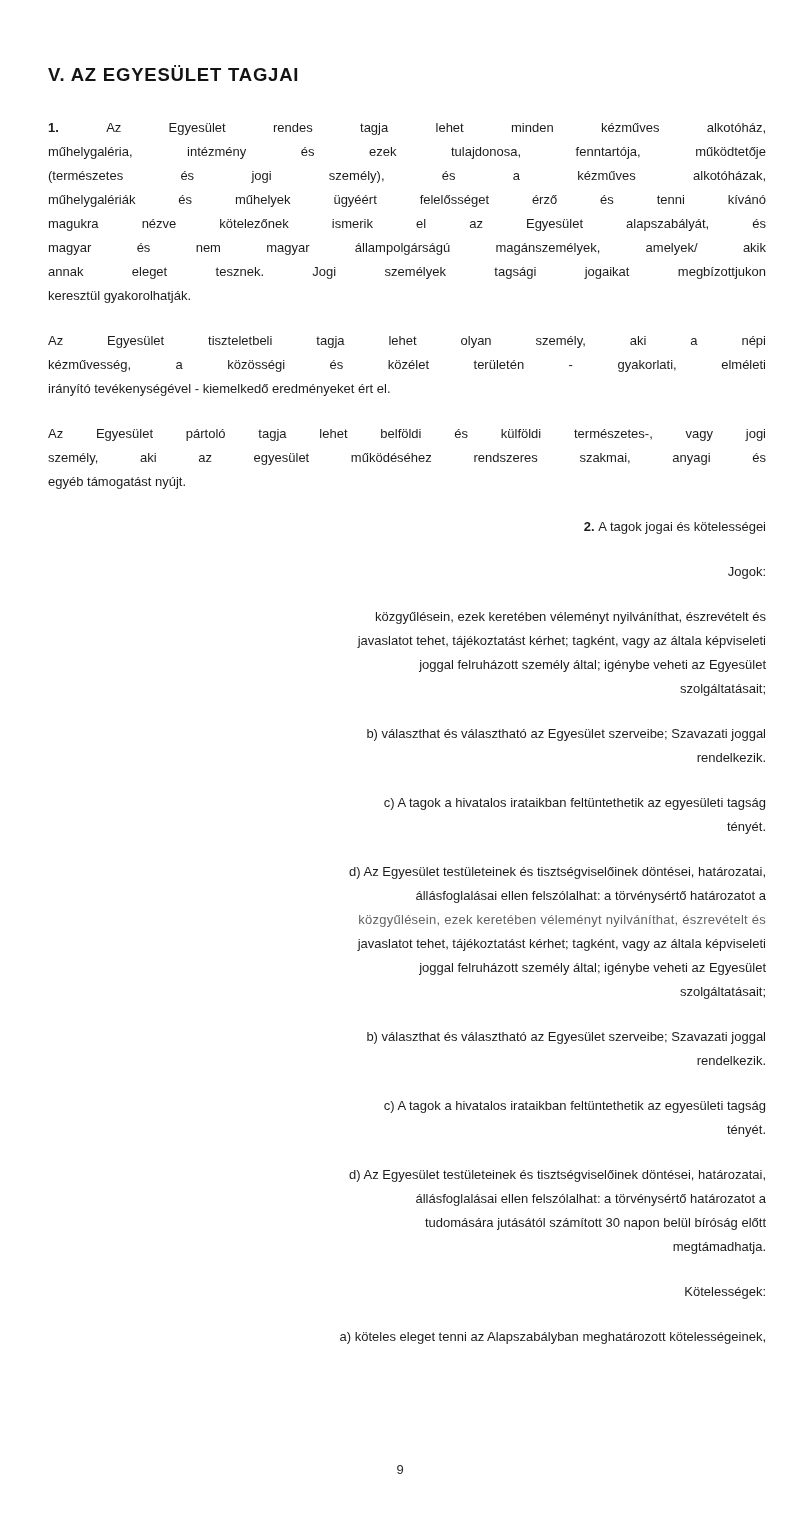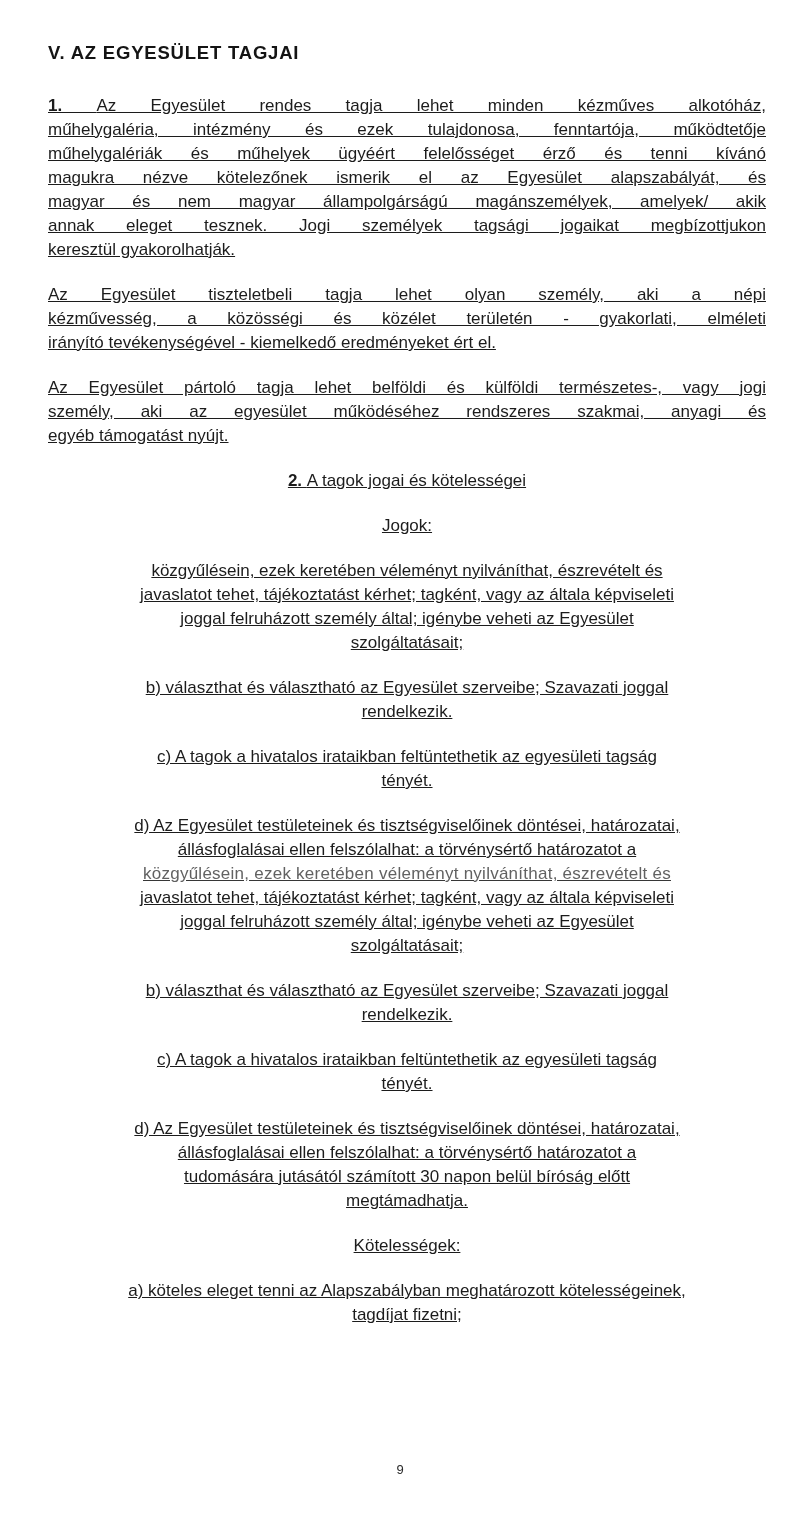--- a/index.html
+++ b/index.html
@@ -3,49 +3,50 @@
 <meta charset="utf-8">
 <style>
   html,body{margin:0;padding:0;}
   body{
     width:800px;height:1513px;background:#ffffff;color:#1c1c1c;
     font-family:"Liberation Sans","DejaVu Sans",sans-serif;
     position:relative;overflow:hidden;
   }
   .sheet{
     position:absolute;inset:0;
-    padding:42px 34px 0 48px;
+    padding:64px 34px 0 48px;
     box-sizing:border-box;
   }
   .doc-heading{
     font-size:18.5px;font-weight:bold;letter-spacing:0.8px;
     margin:0 0 30px 0;color:#141414;
   }
   .para{
-    font-size:17px;line-height:24px;margin:16px 0 21px 0;text-decoration:underline;
+    font-size:13px;line-height:24px;margin:16px 0 21px 0;
   }
-  .para .ln{min-height:24px;text-align:center;}
+  .para .ln{min-height:24px;text-align:right;}
   .para.just .ln{text-align:justify;text-align-last:justify;}
   .para.just .ln:last-child{text-align-last:auto;}
   .para b{font-weight:bold;}
   .ln.degraded{color:#4c4c4c;opacity:.88;letter-spacing:.25px;}
   .page-number{
     position:absolute;top:1462px;left:0;width:800px;
     text-align:center;font-size:13px;color:#2a2a2a;
   }
 </style>
 </head>
 <body>
 
 <main class="sheet">
   <h1 class="doc-heading">V. AZ EGYESÜLET TAGJAI</h1>
 
   <div class="para just">
       <div class="ln"><b>1. </b>Az Egyesület rendes tagja lehet minden kézműves alkotóház,</div>
       <div class="ln">műhelygaléria, intézmény és ezek tulajdonosa, fenntartója, működtetője</div>
+      <div class="ln">(természetes és jogi személy), és a kézműves alkotóházak,</div>
       <div class="ln">műhelygalériák és műhelyek ügyéért felelősséget érző és tenni kívánó</div>
       <div class="ln">magukra nézve kötelezőnek ismerik el az Egyesület alapszabályát, és</div>
       <div class="ln">magyar és nem magyar állampolgárságú magánszemélyek, amelyek/ akik</div>
       <div class="ln">annak eleget tesznek. Jogi személyek tagsági jogaikat megbízottjukon</div>
       <div class="ln">keresztül gyakorolhatják.</div>
     </div>
   <div class="para just">
       <div class="ln">Az Egyesület tiszteletbeli tagja lehet olyan személy, aki a népi</div>
       <div class="ln">kézművesség, a közösségi és közélet területén - gyakorlati, elméleti</div>
       <div class="ln">irányító tevékenységével - kiemelkedő eredményeket ért el.</div>
@@ -99,17 +100,16 @@
       <div class="ln">állásfoglalásai ellen felszólalhat: a törvénysértő határozatot a</div>
       <div class="ln">tudomására jutásától számított 30 napon belül bíróság előtt</div>
       <div class="ln">megtámadhatja.</div>
     </div>
 
   <div class="para">
       <div class="ln">Kötelességek:</div>
     </div>
   <div class="para">
       <div class="ln">a) köteles eleget tenni az Alapszabályban meghatározott kötelességeinek,</div>
-      <div class="ln">tagdíjat fizetni;</div>
     </div>
 </main>
 
 <div class="page-number">9</div>
 
 </body></html>

